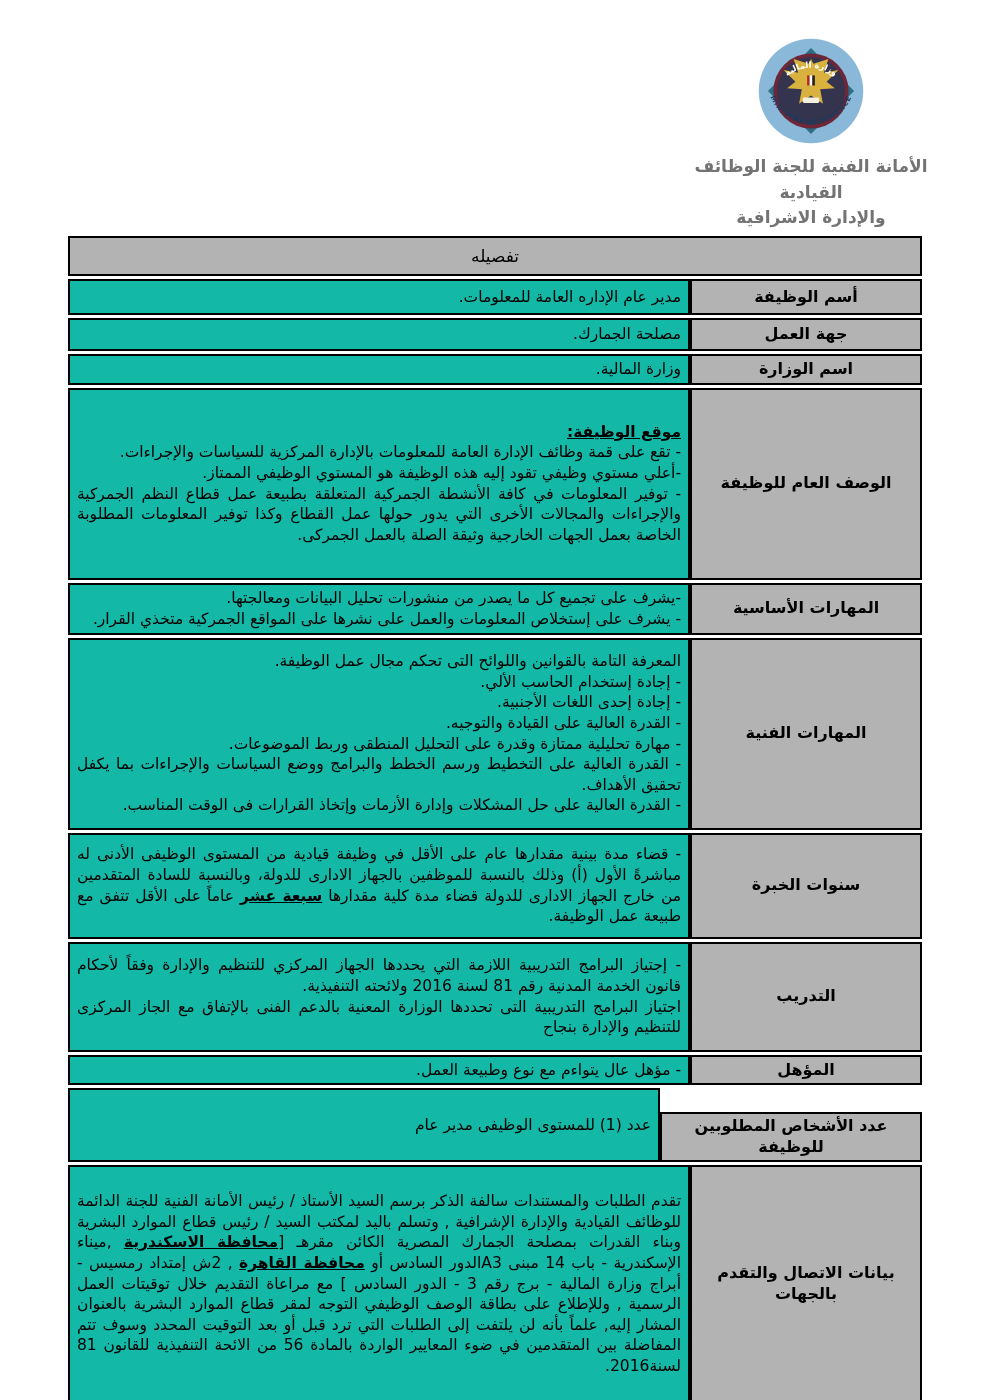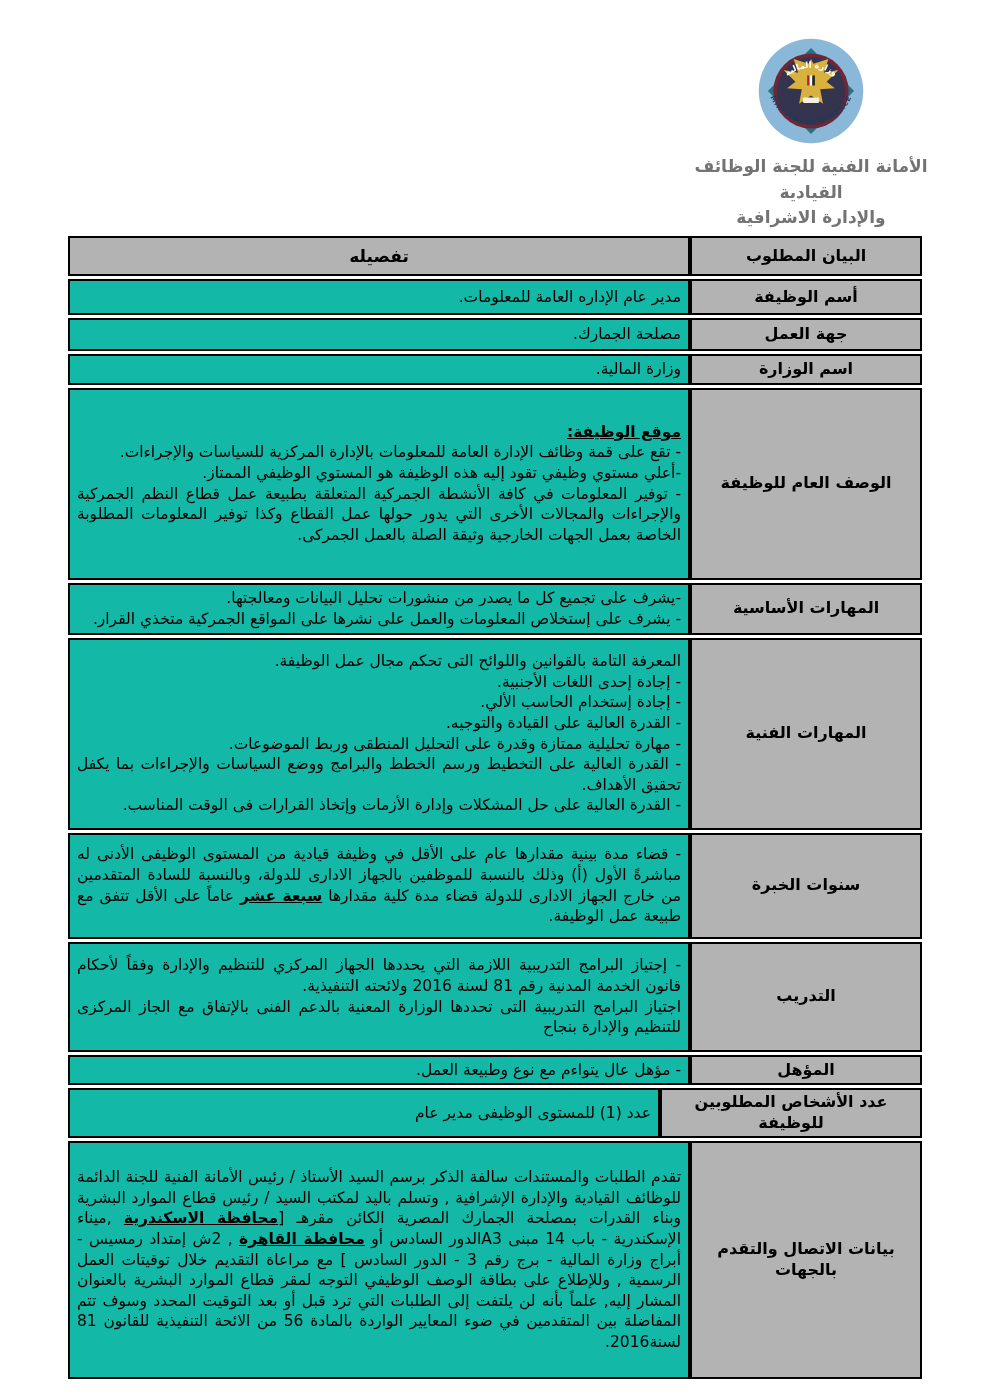--- a/index.html
+++ b/index.html
@@ -28,21 +28,21 @@
     font-weight: bold; font-size: 16px; line-height: 1.3;
     display: flex; align-items: center; justify-content: center;
     text-align: center; padding: 2px 5px;
   }
   .detail-cell {
     flex: 1; background: #14b8a6; padding: 3px 7px;
     font-size: 15.5px; line-height: 1.33;
     display: flex; flex-direction: column; justify-content: center;
   }
   .header-row { min-height: 40px; }
-  .header-row .cell { background: var(--gray); font-weight: bold; }
+  .header-row .cell { background: var(--gray); font-weight: normal; }
   .header-row .detail-cell {
     align-items: center; justify-content: center; text-align: center; font-size: 17px;
   }
   .para { text-align: justify; text-justify: inter-word; }
   .para + .para { margin-top: 0; }
   .seg-b { font-weight: bold; }
   .seg-u { text-decoration: underline; margin-top: 25px; }
 </style>
 </head>
 <body>
@@ -71,21 +71,20 @@
         <textPath href="#logo-bottom-arc" startOffset="50%" text-anchor="middle">MINISTRY OF FINANCE</textPath>
       </text>
     </svg>
     <div class="org-line">الأمانة الفنية للجنة الوظائف القيادية</div>
     <div class="org-line">والإدارة الاشرافية</div>
   </div>
 </div>
 
 <div class="job-table">
   <div class="trow header-row">
-    <div class="cell label-cell">البيان المطلوب</div>
     <div class="cell detail-cell">تفصيله</div>
   </div>
 
 <div class="trow" style="min-height: 36px;">
       <div class="cell label-cell">أسم الوظيفة</div>
       <div class="cell detail-cell">
         <div class="para"><span>مدير عام الإداره العامة للمعلومات.</span></div>
       </div>
     </div>
     <div class="trow" style="min-height: 33px;">
@@ -113,22 +112,22 @@
       <div class="cell label-cell">المهارات الأساسية</div>
       <div class="cell detail-cell">
         <div class="para"><span>-يشرف على تجميع كل ما يصدر من منشورات تحليل البيانات ومعالجتها.</span></div>
         <div class="para"><span>- يشرف على إستخلاص المعلومات والعمل على نشرها على المواقع الجمركية متخذي القرار.</span></div>
       </div>
     </div>
     <div class="trow" style="min-height: 192px;">
       <div class="cell label-cell">المهارات الفنية</div>
       <div class="cell detail-cell">
         <div class="para"><span>المعرفة التامة بالقوانين واللوائح التى تحكم مجال عمل الوظيفة.</span></div>
+        <div class="para"><span>- إجادة إستخدام الحاسب الألي.</span></div>
         <div class="para"><span>- إجادة إحدى اللغات الأجنبية.</span></div>
-        <div class="para"><span>- إجادة إستخدام الحاسب الألي.</span></div>
         <div class="para"><span>- القدرة العالية على القيادة والتوجيه.</span></div>
         <div class="para"><span>- مهارة تحليلية ممتازة وقدرة على التحليل المنطقى وربط الموضوعات.</span></div>
         <div class="para"><span>- القدرة العالية على التخطيط ورسم الخطط والبرامج ووضع السياسات والإجراءات بما يكفل تحقيق الأهداف.</span></div>
         <div class="para"><span>- القدرة العالية على حل المشكلات وإدارة الأزمات وإتخاذ القرارات فى الوقت المناسب.</span></div>
       </div>
     </div>
     <div class="trow" style="min-height: 106px;">
       <div class="cell label-cell">سنوات الخبرة</div>
       <div class="cell detail-cell">
         <div class="para"><span>- قضاء مدة بينية مقدارها عام على الأقل في وظيفة قيادية من المستوى الوظيفى الأدنى له مباشرةً الأول (أ) وذلك بالنسبة للموظفين بالجهاز الادارى للدولة، وبالنسبة للسادة المتقدمين من خارج الجهاز الادارى للدولة قضاء مدة كلية مقدارها </span><span class="seg-b seg-u">سبعة عشر</span><span> عاماً على الأقل تتفق مع طبيعة عمل الوظيفة.</span></div>
@@ -141,21 +140,21 @@
         <div class="para"><span>اجتياز البرامج التدريبية التى تحددها الوزارة المعنية بالدعم الفنى بالإتفاق مع الجاز المركزى للتنظيم والإدارة بنجاح</span></div>
       </div>
     </div>
     <div class="trow" style="min-height: 30px;">
       <div class="cell label-cell">المؤهل</div>
       <div class="cell detail-cell">
         <div class="para"><span>- مؤهل عال يتواءم مع نوع وطبيعة العمل.</span></div>
       </div>
     </div>
     <div class="trow" style="min-height: 31px;">
-      <div class="cell label-cell" style="width: 262px;">عدد الأشخاص المطلوبين للوظيفة</div>
+      <div class="cell label-cell" style="width: 262px; margin-top: 24px;">عدد الأشخاص المطلوبين للوظيفة</div>
       <div class="cell detail-cell">
         <div class="para"><span>عدد (1) للمستوى الوظيفى مدير عام</span></div>
       </div>
     </div>
     <div class="trow" style="min-height: 238px;">
       <div class="cell label-cell">بيانات الاتصال والتقدم بالجهات</div>
       <div class="cell detail-cell">
         <div class="para"><span>تقدم الطلبات والمستندات سالفة الذكر برسم السيد الأستاذ / رئيس الأمانة الفنية للجنة الدائمة للوظائف القيادية والإدارة الإشرافية , وتسلم باليد لمكتب السيد / رئيس قطاع الموارد البشرية وبناء القدرات بمصلحة الجمارك المصرية الكائن مقرهـ  [</span><span class="seg-b seg-u">محافظة الاسكندرية</span><span> ,ميناء الإسكندرية - باب 14 مبنى A3الدور السادس أو  </span><span class="seg-b seg-u">محافظة القاهرة</span><span> , 2ش إمتداد رمسيس - أبراج وزارة المالية - برج رقم 3 - الدور السادس ] مع مراعاة التقديم خلال توقيتات العمل الرسمية , وللإطلاع على بطاقة الوصف الوظيفي التوجه لمقر قطاع الموارد البشرية بالعنوان المشار إليه, علماً بأنه لن يلتفت إلى الطلبات التي ترد قبل أو بعد التوقيت المحدد وسوف تتم المفاضلة بين المتقدمين في ضوء المعايير الواردة بالمادة 56 من الائحة التنفيذية للقانون 81 لسنة2016.</span></div>
       </div>
     </div>

